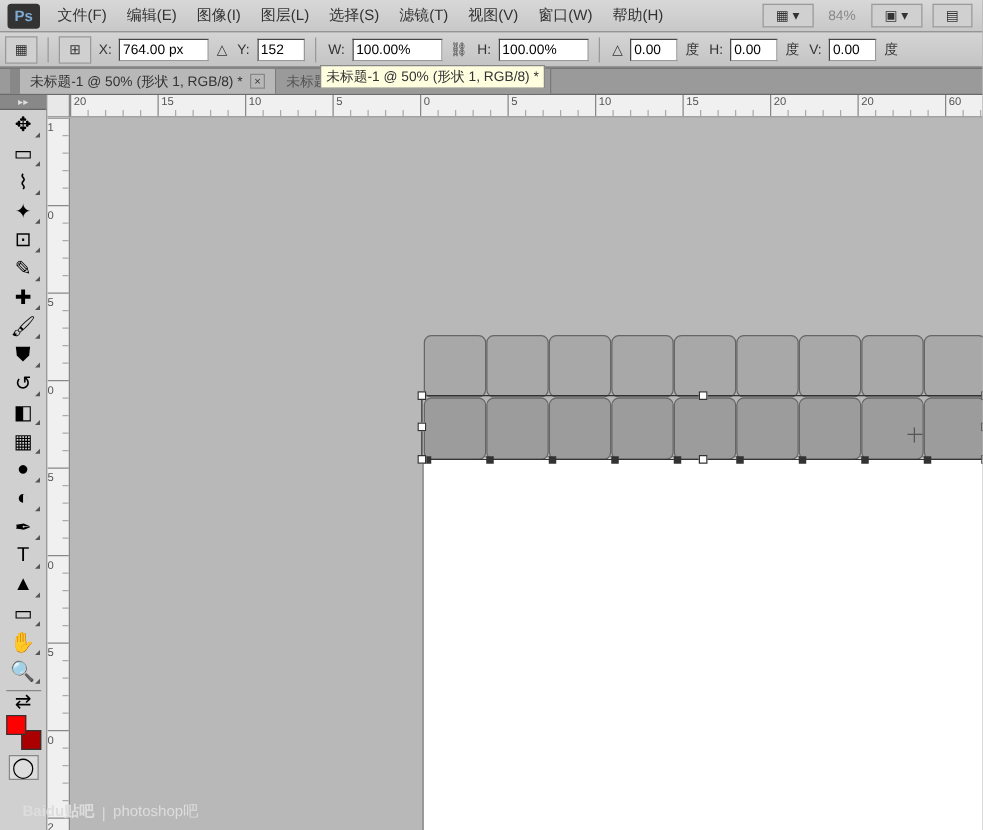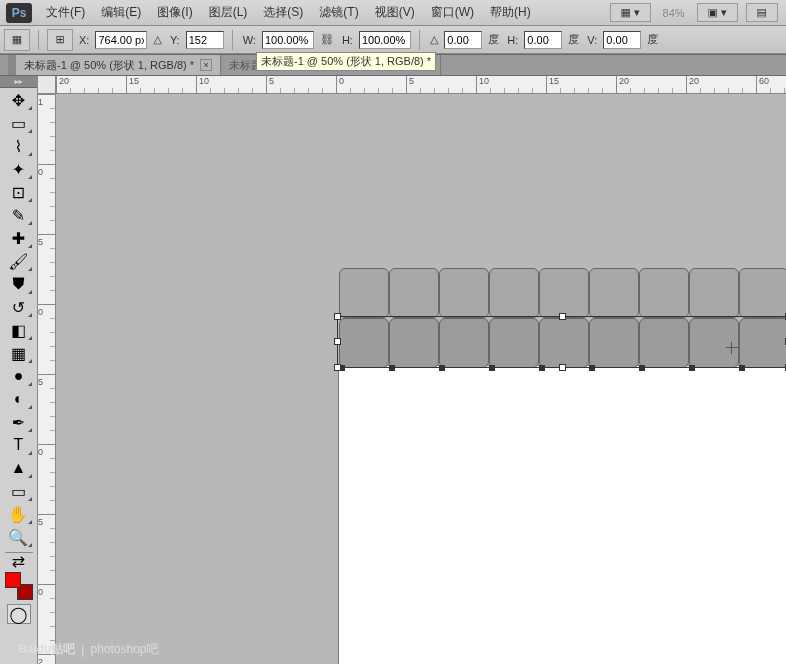--- a/index.html
+++ b/index.html
@@ -10,21 +10,21 @@
 .ps-logo { width: 26px; height: 20px; margin: 0 6px; background: #333; color: #7faad4; border-radius: 3px; display: flex; align-items: center; justify-content: center; font-weight: bold; font-size: 12px; }
 .menu-item { padding: 0 8px; cursor: pointer; }
 .menu-right { margin-left: auto; display: flex; align-items: center; gap: 8px; padding-right: 8px; }
 .dropdown-btn { padding: 2px 10px; background: #d0d0d0; border: 1px solid #999; font-size: 11px; display: flex; align-items: center; gap: 4px; }
 .zoom-display { font-size: 11px; color: #888; padding: 0 4px; }
 
 
 .options-bar { height: 28px; background: linear-gradient(#d4d4d4, #c4c4c4); border-bottom: 1px solid #888; display: flex; align-items: center; font-size: 11px; color: #333; padding-left: 4px; gap: 4px; }
 .opt-box { width: 26px; height: 22px; border: 1px solid #999; background: #d0d0d0; display: flex; align-items: center; justify-content: center; }
 .sep { width: 1px; height: 20px; background: #999; margin: 0 4px; }
-.opt-input { width: 52px; height: 18px; border: 1px inset #999; background: #fff; font-size: 11px; padding: 0 2px; }
+.opt-input { width: 72px; height: 18px; border: 1px inset #999; background: #fff; font-size: 11px; padding: 0 2px; }
 .opt-input.narrow { width: 38px; }
 .opt-label { margin: 0 2px; }
 
 
 .tooltip { position: absolute; top: 52px; left: 256px; background: #ffffe0; border: 1px solid #888; padding: 1px 4px; font-size: 11px; color: #333; z-index: 100; }
 
 
 .tabs-bar { height: 22px; background: #9a9a9a; border-top: 1px solid #6a6a6a; border-bottom: 1px solid #6a6a6a; display: flex; align-items: stretch; padding-left: 8px; }
 .tab-handle { width: 8px; background: #888; }
 .doc-tab { padding: 0 8px; display: flex; align-items: center; font-size: 11px; gap: 6px; border-right: 1px solid #7a7a7a; }

